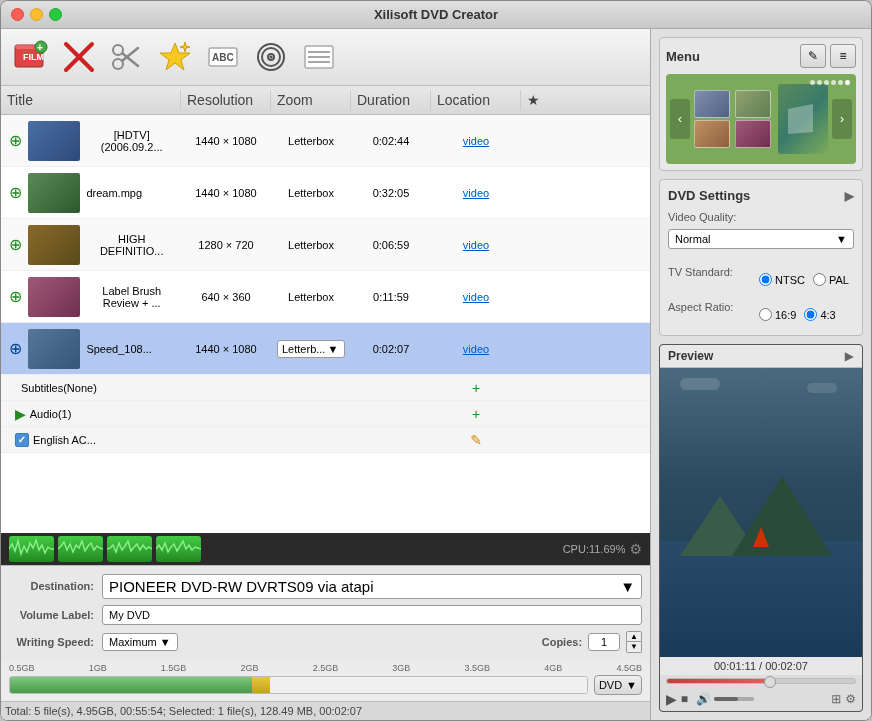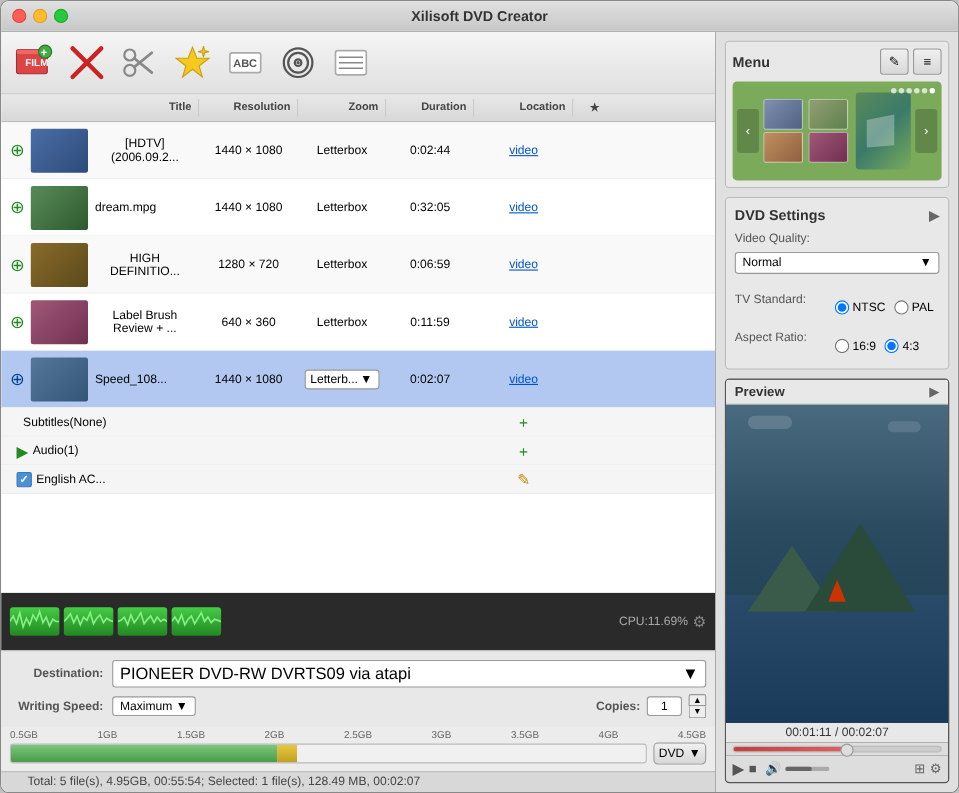--- a/index.html
+++ b/index.html
@@ -89,24 +89,24 @@
       display: grid;
       grid-template-columns: 180px 90px 80px 80px 90px 30px;
       background: linear-gradient(to bottom, #e8e8e8, #d8d8d8);
       border-bottom: 1px solid #bbb;
       padding: 4px 0;
       position: sticky;
       top: 0;
     }
     .list-header-cell {
       padding: 2px 6px;
-      font-weight: bold;
-      font-size: 10px;
+      font-weight: normal;
+      font-size: 14px;
       color: #444;
-      text-align: right;
+      text-align: left;
       border-right: 1px solid #ccc;
     }
     .list-header-cell:last-child { border-right: none; }
     .list-row {
       display: grid;
       grid-template-columns: 180px 90px 80px 80px 90px 30px;
       align-items: center;
       border-bottom: 1px solid #eee;
       min-height: 52px;
     }
@@ -175,21 +175,21 @@
       grid-template-columns: 180px 90px 80px 80px 90px 30px;
       border-bottom: 1px solid #eee;
       background: #f5f5f5;
       align-items: center;
       height: 26px;
     }
     .checkbox-cell { display: flex; align-items: center; gap: 4px; padding-left: 14px; }
 
     
     .waveform-bar {
-      height: 52px;
+      height: 32px;
       background: #2a2a2a;
       display: flex;
       align-items: center;
       padding: 0 8px;
       gap: 4px;
     }
     .waveform-seg {
       height: 26px;
       border-radius: 3px;
       display: flex;
@@ -274,21 +274,21 @@
       padding: 3px 4px;
       font-size: 11px;
       display: flex;
       align-items: center;
       gap: 4px;
       cursor: pointer;
     }
     .status-bar {
       background: #d8d8d8;
       border-top: 1px solid #bbb;
-      padding: 3px 24px;
+      padding: 3px 4px;
       font-size: 11px;
       color: #444;
     }
 
     
     .right-panel {
       width: 220px;
       background: #e0e0e0;
       display: flex;
       flex-direction: column;
@@ -707,20 +707,24 @@
         <div class="settings-icon">⚙</div>
       </div>
 
       <div class="bottom-settings">
         <div class="setting-row">
           <div class="setting-label">Destination:</div>
           <div class="dest-dropdown">
             <span>PIONEER DVD-RW DVRTS09 via atapi</span>
             <span>▼</span>
           </div>
+        </div>
+        <div style="display:flex; gap:8px; align-items:center; margin-bottom:6px;">
+          <div class="setting-label">Volume Label:</div>
+          <input class="vol-input" type="text" style="flex: 1 1 0%; padding: 3px 6px; border: 1px solid rgb(153, 153, 153); border-radius: 3px; font-size: 11px;" value="My DVD">
         </div>
         <div style="display:flex; gap:8px; align-items:center;">
           <div class="setting-label">Writing Speed:</div>
           <div class="speed-select">
             <span>Maximum</span>
             <span>▼</span>
           </div>
           <div class="copies-row">
             <span style="font-size:11px; font-weight:bold; color:#555;">Copies:</span>
             <input type="text" style="width: 32px; text-align: center; border: 1px solid rgb(153, 153, 153); border-radius: 3px; padding: 2px; font-size: 11px;" value="1">

